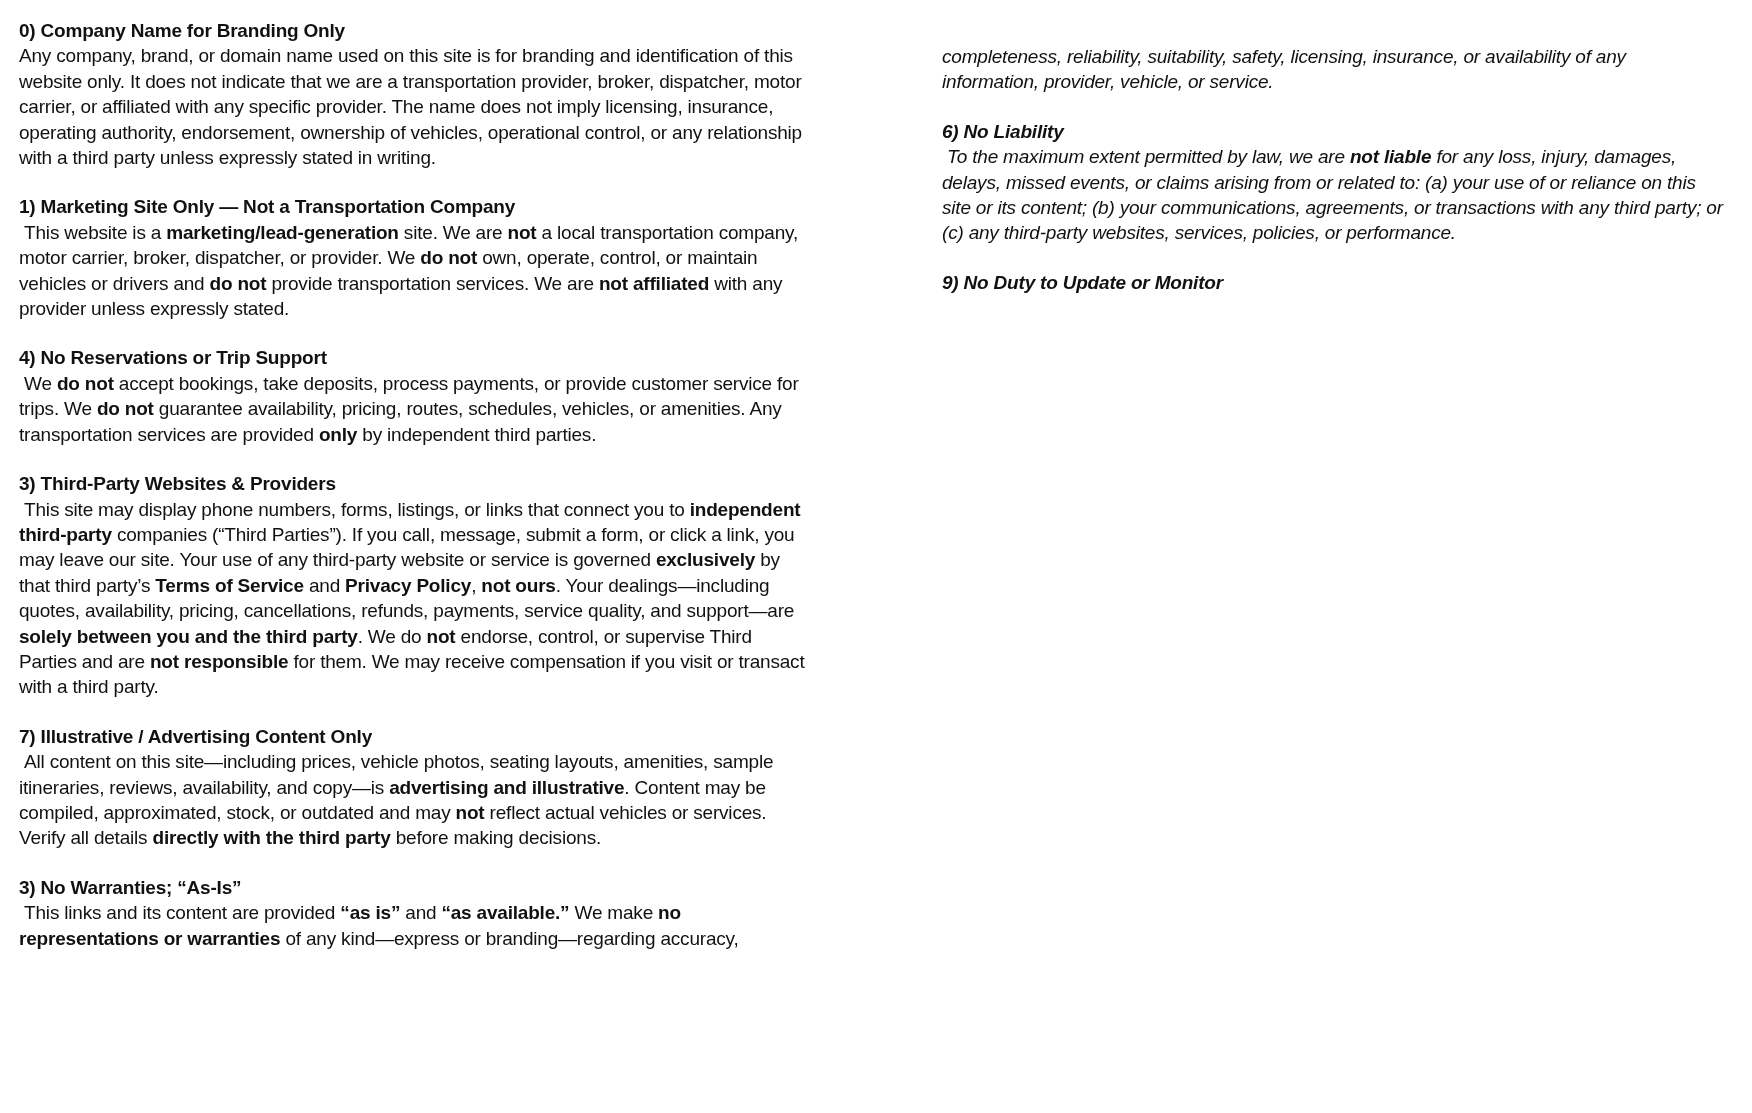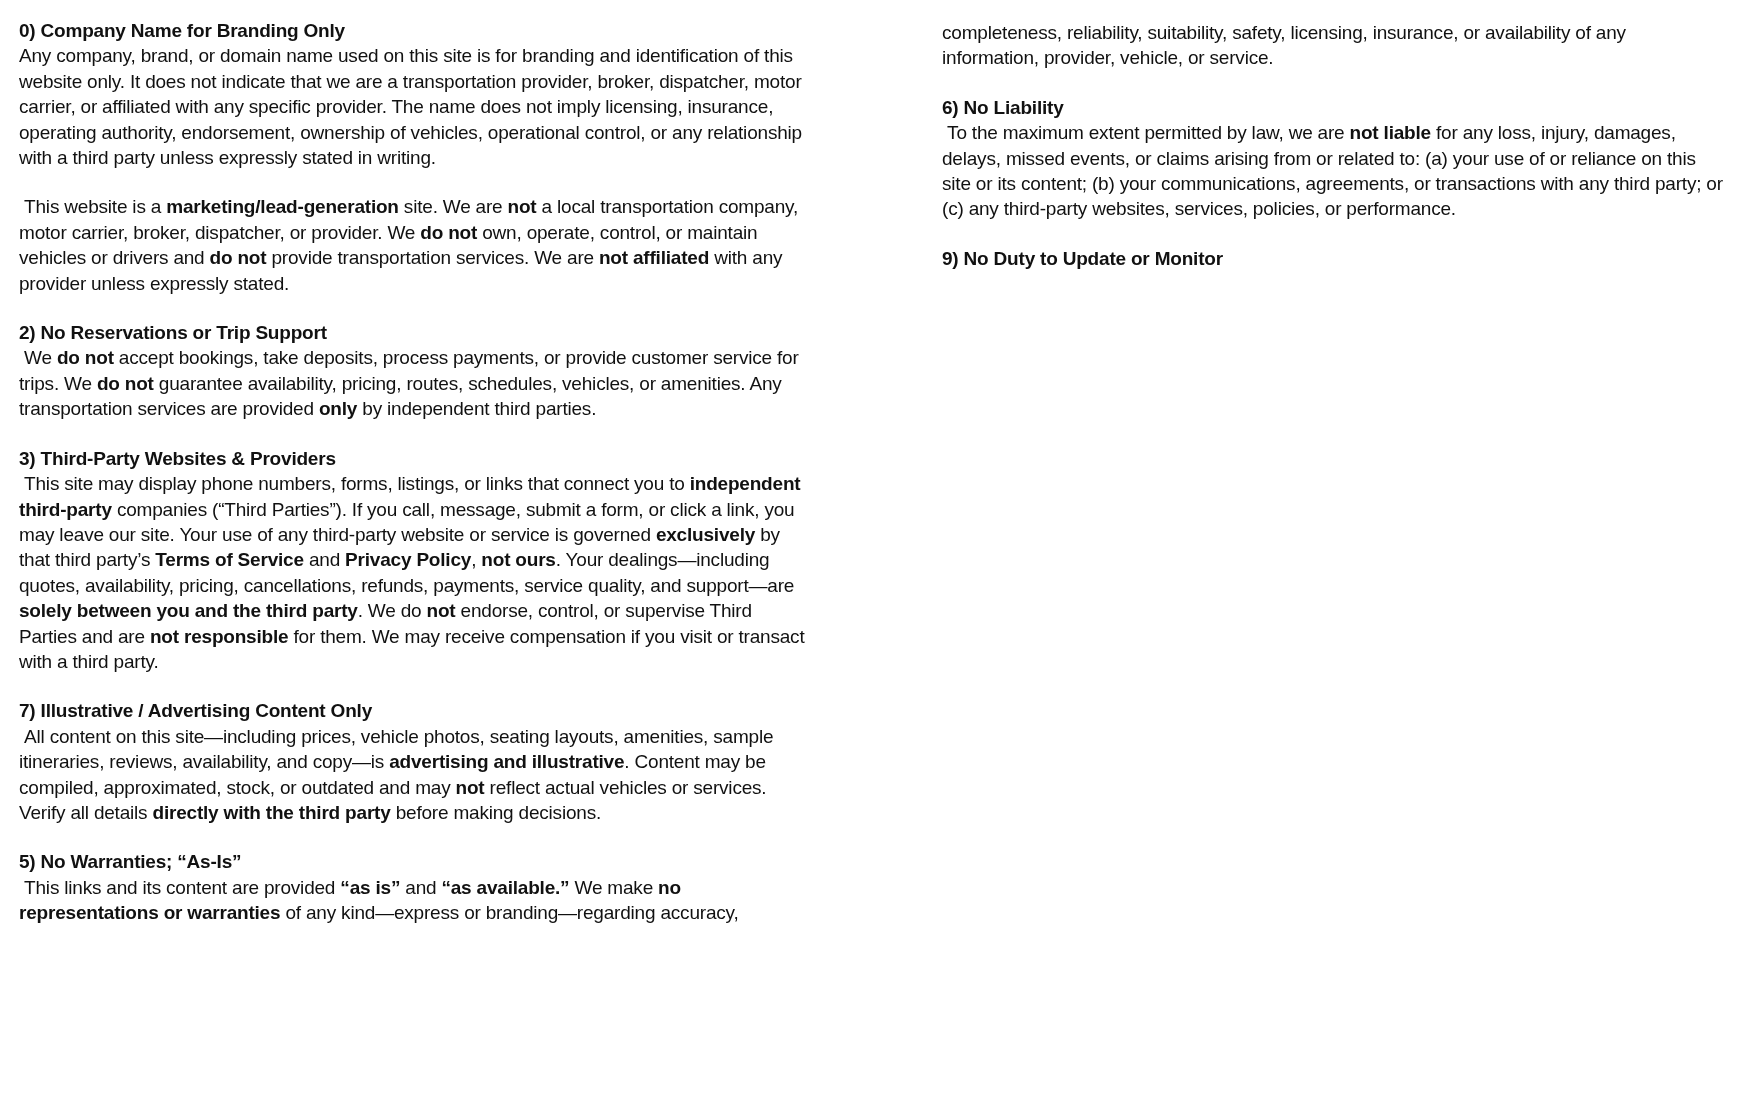--- a/index.html
+++ b/index.html
@@ -18,21 +18,21 @@
     font-family: "Liberation Sans", "DejaVu Sans", sans-serif;
     font-size: 19px;
     line-height: 25.4px;
     letter-spacing: -0.2px;
   }
   .col {
     position: absolute;
     top: 18px;
   }
   .col-left  { left: 19px;  width: 793px; }
-  .col-right { left: 942px; width: 783px; top: 20px; }
+  .col-right { left: 942px; width: 783px; top: 44px; font-style: italic; }
   .section { margin: 0; }
   .section + .section { margin-top: 24px; }
   .section h3 {
     margin: 0;
     font-size: inherit;
     line-height: inherit;
     font-weight: 700;
   }
   .section p {
     margin: 0;
@@ -43,36 +43,37 @@
 </head>
 <body>
 
 <div class="page" style="background: rgb(255, 255, 255); color: rgb(17, 17, 17);">
   <div class="col col-left">
       <div class="section">
         <h3>0) Company Name for Branding Only</h3>
         <p><span>Any company, brand, or domain name used on this site is for branding and identification of this website only. It does not indicate that we are a transportation provider, broker, dispatcher, motor carrier, or affiliated with any specific provider. The name does not imply licensing, insurance, operating authority, endorsement, ownership of vehicles, operational control, or any relationship with a third party unless expressly stated in writing.</span></p>
       </div>
       <div class="section">
+        <h3>1) Marketing Site Only — Not a Transportation Company</h3>
         <p><span> This website is a </span><span class="bold">marketing/lead-generation</span><span> site. We are </span><span class="bold">not</span><span> a local transportation company, motor carrier, broker, dispatcher, or provider. We </span><span class="bold">do not</span><span> own, operate, control, or maintain vehicles or drivers and </span><span class="bold">do not</span><span> provide transportation services. We are </span><span class="bold">not affiliated</span><span> with any provider unless expressly stated.</span></p>
       </div>
       <div class="section">
-        <h3>2) No Reservations or Trip Support</h3>
+        <h3>4) No Reservations or Trip Support</h3>
         <p><span> We </span><span class="bold">do not</span><span> accept bookings, take deposits, process payments, or provide customer service for trips. We </span><span class="bold">do not</span><span> guarantee availability, pricing, routes, schedules, vehicles, or amenities. Any transportation services are provided </span><span class="bold">only</span><span> by independent third parties.</span></p>
       </div>
       <div class="section">
         <h3>3) Third-Party Websites &amp; Providers</h3>
         <p><span> This site may display phone numbers, forms, listings, or links that connect you to </span><span class="bold">independent third-party</span><span> companies (“Third Parties”). If you call, message, submit a form, or click a link, you may leave our site. Your use of any third-party website or service is governed </span><span class="bold">exclusively</span><span> by that third party’s </span><span class="bold">Terms of Service</span><span> and </span><span class="bold">Privacy Policy</span><span>, </span><span class="bold">not ours</span><span>. Your dealings—including quotes, availability, pricing, cancellations, refunds, payments, service quality, and support—are </span><span class="bold">solely between you and the third party</span><span>. We do </span><span class="bold">not</span><span> endorse, control, or supervise Third Parties and are </span><span class="bold">not responsible</span><span> for them. We may receive compensation if you visit or transact with a third party.</span></p>
       </div>
       <div class="section">
         <h3>7) Illustrative / Advertising Content Only</h3>
         <p><span> All content on this site—including prices, vehicle photos, seating layouts, amenities, sample itineraries, reviews, availability, and copy—is </span><span class="bold">advertising and illustrative</span><span>. Content may be compiled, approximated, stock, or outdated and may </span><span class="bold">not</span><span> reflect actual vehicles or services. Verify all details </span><span class="bold">directly with the third party</span><span> before making decisions.</span></p>
       </div>
       <div class="section">
-        <h3>5) No Warranties; “As-Is”</h3>
+        <h3>3) No Warranties; “As-Is”</h3>
         <p><span> This links and its content are provided </span><span class="bold">“as is”</span><span> and </span><span class="bold">“as available.”</span><span> We make </span><span class="bold">no representations or warranties</span><span> of any kind—express or branding—regarding accuracy,</span></p>
       </div>
     </div>
   <div class="col col-right">
       <div class="section">
         <p><span>completeness, reliability, suitability, safety, licensing, insurance, or availability of any information, provider, vehicle, or service.</span></p>
       </div>
       <div class="section">
         <h3>6) No Liability</h3>
         <p><span> To the maximum extent permitted by law, we are </span><span class="bold">not liable</span><span> for any loss, injury, damages, delays, missed events, or claims arising from or related to: (a) your use of or reliance on this site or its content; (b) your communications, agreements, or transactions with any third party; or (c) any third-party websites, services, policies, or performance.</span></p>

